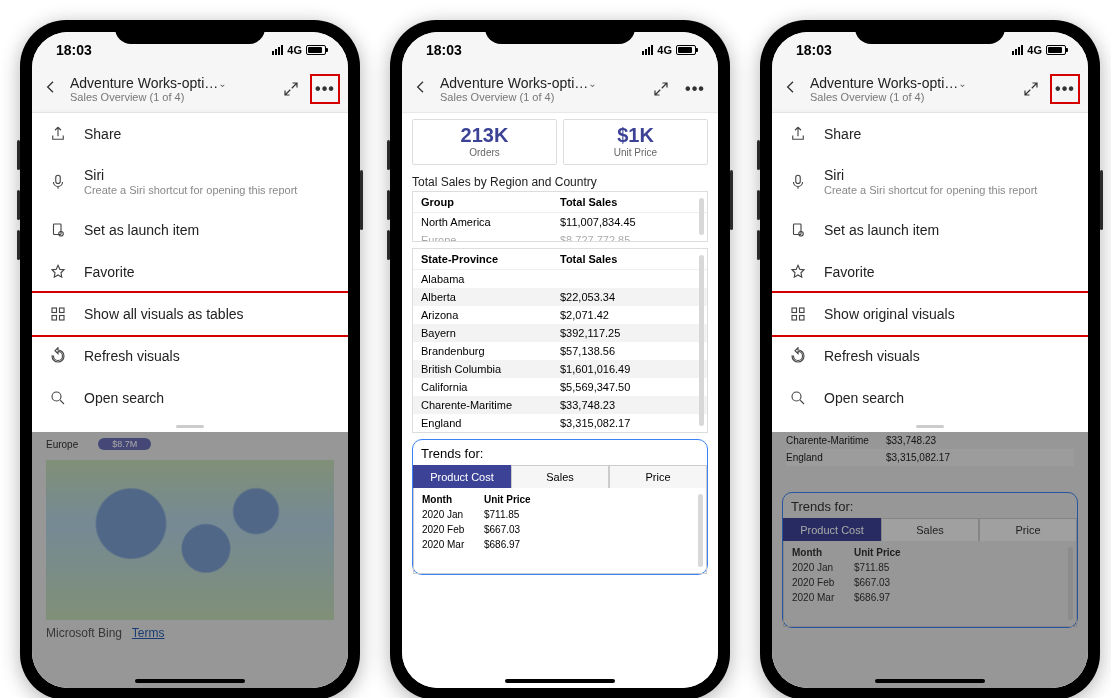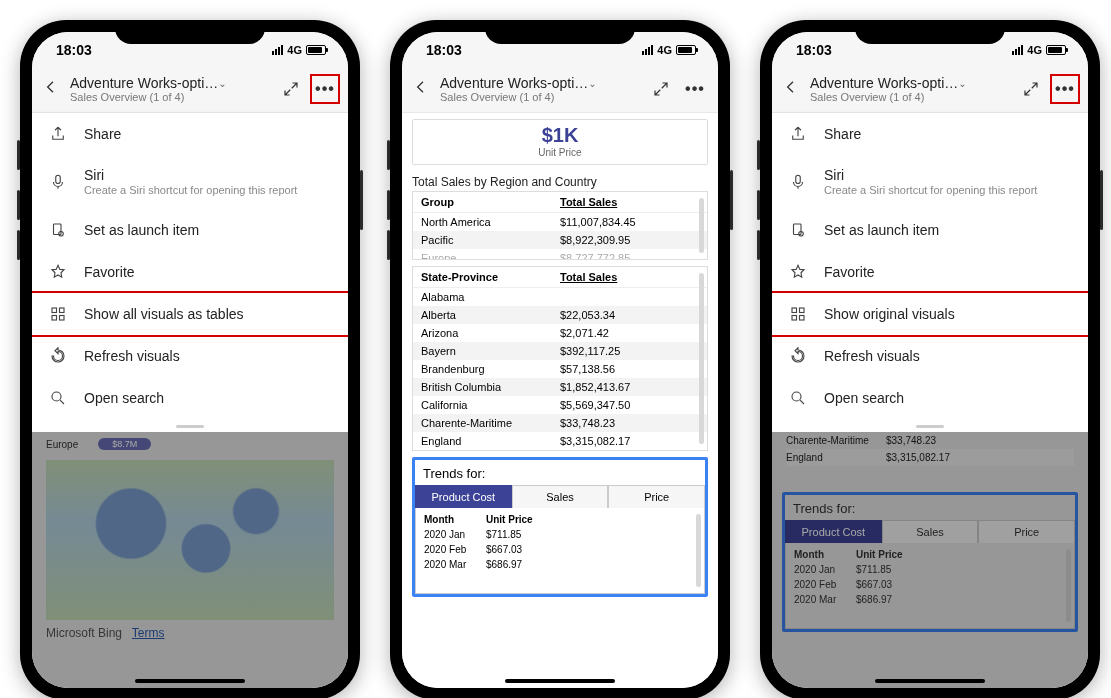--- a/index.html
+++ b/index.html
@@ -124,27 +124,27 @@
   
   .content{flex:1; overflow:hidden; background:#fff;}
   .kpi-row{display:flex;gap:6px;padding:6px 10px;}
   .kpi{flex:1;border:1px solid #ddd;border-radius:2px;text-align:center;padding:4px 0 6px;}
   .kpi-val{color:#3c4396;font-size:20px;font-weight:600;}
   .kpi-lbl{font-size:10px;color:#666;}
   .section-title{font-size:12px;padding:4px 10px 2px;color:#222;}
   .tbl{border:1px solid #ddd;margin:0 10px 6px;position:relative;}
   .tbl-head{display:flex;font-size:11px;font-weight:600;padding:4px 8px;border-bottom:1px solid #eee;}
   .tbl-head span:first-child{flex:1;}
-  .tbl-head span:last-child{flex:1;text-decoration:underline;}
+  .tbl-head span:last-child{flex:1;}
   .tbl-row{display:flex;font-size:11px;padding:3px 8px;}
   .tbl-row.alt{background:#f3f3f3;}
   .tbl-row span:first-child{flex:1;}
   .tbl-row span:last-child{flex:1;}
   .scrollhint{position:absolute;right:3px;top:6px;bottom:6px;width:5px;background:#d8d8d8;border-radius:3px;}
-  .trends{border:3px solid #3b82f6;margin:4px 10px 6px;border-radius:2px;}
+  .trends{border:1px solid #3b82f6;margin:4px 10px 6px;border-radius:10px;}
   .trends-title{font-size:13px;padding:6px 8px 4px;}
   .tabs{display:flex;background:#f6f6f6;}
   .tab{flex:1;text-align:center;font-size:11px;padding:5px 0;border:1px solid #ccc;border-bottom:none;}
   .tab.active{background:#3c4396;color:#fff;border-color:#3c4396;}
   .data-area{border:1px solid #ccc;border-top:none;padding:4px 8px 21px;}
   .data-head{display:flex;font-size:10px;font-weight:600;gap:12px;padding:2px 0;}
   .data-row{display:flex;font-size:10px;gap:12px;padding:2px 0;}
   .data-head span:first-child,.data-row span:first-child{width:50px;}
 
   
@@ -310,38 +310,38 @@
           <svg viewBox="0 0 24 24">
             <path d="M4 14v6h6M20 10V4h-6M4 20l7-7M20 4l-7 7" stroke="#333" stroke-width="1.6" fill="none"></path>
           </svg>
         </div>
       <div class="hdr-btn more-dots">•••</div>
     </div>
 
     <div class="content">
       <div class="kpi-row">
         <div class="kpi">
+            <div class="kpi-val">213K</div>
+            <div class="kpi-lbl">Orders</div>
+          </div>
+        <div class="kpi">
             <div class="kpi-val">$1K</div>
             <div class="kpi-lbl">Unit Price</div>
           </div>
       </div>
       <div class="section-title">Total Sales by Region and Country</div>
       <div class="tbl">
         <div class="tbl-head">
             <span>Group</span>
             <span>Total Sales</span>
           </div>
         <div class="tbl-row">
             <span>North America</span>
             <span>$11,007,834.45</span>
           </div>
-        <div class="tbl-row alt">
-            <span>Pacific</span>
-            <span>$8,922,309.95</span>
-          </div>
         <div class="tbl-row" style="opacity:.35;overflow:hidden;height:10px;">
             <span>Europe</span>
             <span>$8,727,772.85</span>
           </div>
         <div class="scrollhint"></div>
       </div>
       <div class="tbl">
         <div class="tbl-head">
             <span>State-Province</span>
             <span>Total Sales</span>
@@ -361,21 +361,21 @@
         <div class="tbl-row alt">
             <span>Bayern</span>
             <span>$392,117.25</span>
           </div>
         <div class="tbl-row">
             <span>Brandenburg</span>
             <span>$57,138.56</span>
           </div>
         <div class="tbl-row alt">
             <span>British Columbia</span>
-            <span>$1,852,413.67</span>
+            <span>$1,601,016.49</span>
           </div>
         <div class="tbl-row">
             <span>California</span>
             <span>$5,569,347.50</span>
           </div>
         <div class="tbl-row alt">
             <span>Charente-Maritime</span>
             <span>$33,748.23</span>
           </div>
         <div class="tbl-row">

